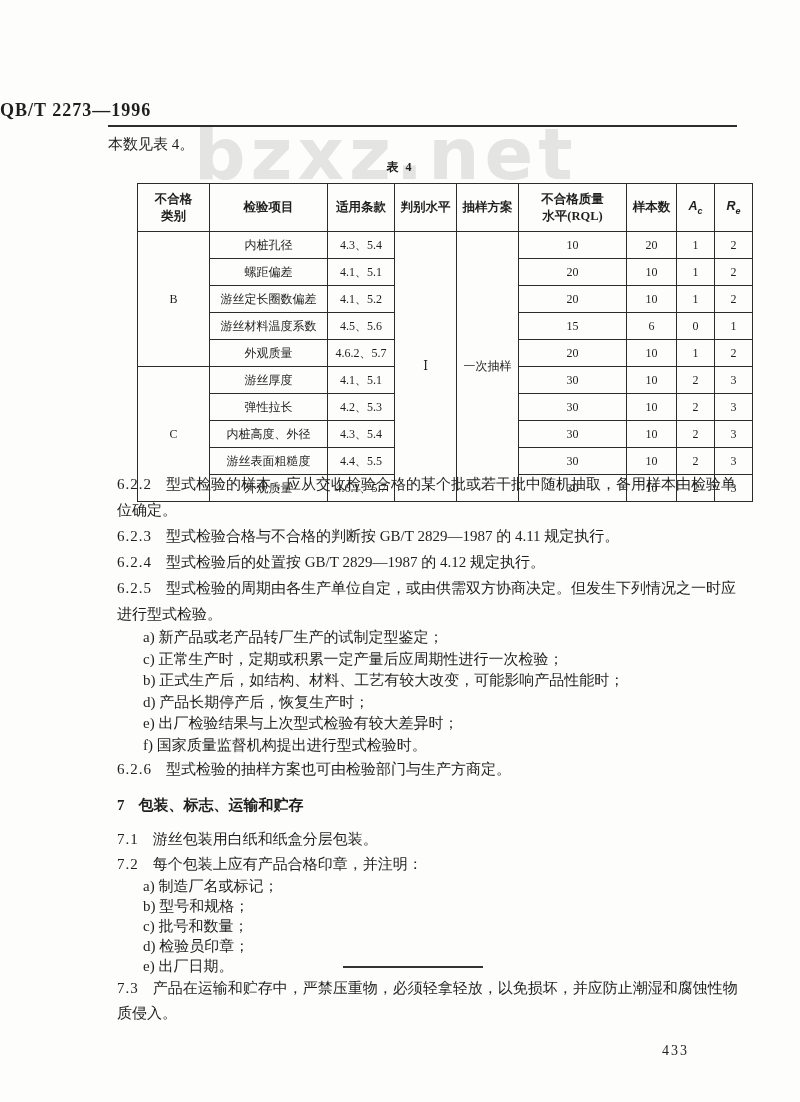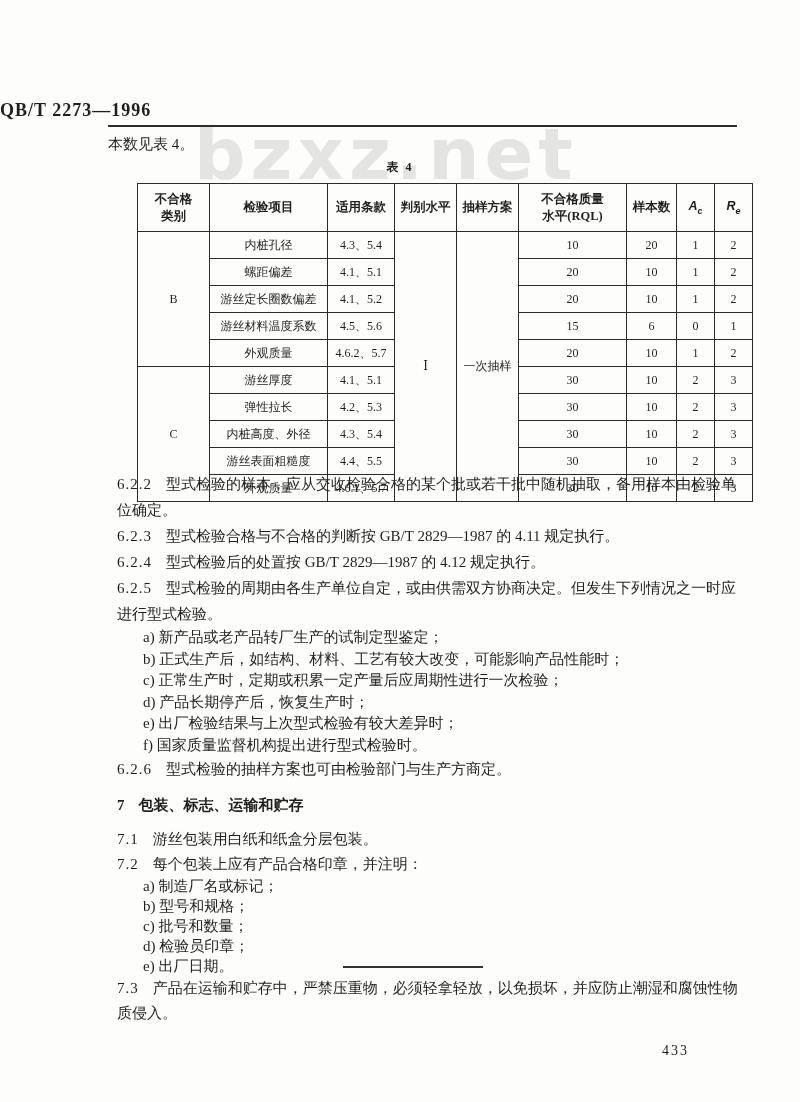--- a/index.html
+++ b/index.html
@@ -200,22 +200,22 @@
   </table>
 
   <div class="body-text">
     <p class="clause"><span class="num">6.2.2</span><span>型式检验的样本，应从交收检验合格的某个批或若干批中随机抽取，备用样本由检验单位确定。</span></p>
     <p class="clause"><span class="num">6.2.3</span><span>型式检验合格与不合格的判断按 GB/T 2829—1987 的 4.11 规定执行。</span></p>
     <p class="clause"><span class="num">6.2.4</span><span>型式检验后的处置按 GB/T 2829—1987 的 4.12 规定执行。</span></p>
     <p class="clause"><span class="num">6.2.5</span><span>型式检验的周期由各生产单位自定，或由供需双方协商决定。但发生下列情况之一时应进行型式检验。</span></p>
 
     <ul class="sub-list l1">
       <li>a) 新产品或老产品转厂生产的试制定型鉴定；</li>
+      <li>c) 正常生产时，定期或积累一定产量后应周期性进行一次检验；</li>
       <li>b) 正式生产后，如结构、材料、工艺有较大改变，可能影响产品性能时；</li>
-      <li>c) 正常生产时，定期或积累一定产量后应周期性进行一次检验；</li>
       <li>d) 产品长期停产后，恢复生产时；</li>
       <li>e) 出厂检验结果与上次型式检验有较大差异时；</li>
       <li>f) 国家质量监督机构提出进行型式检验时。</li>
     </ul>
 
     <p class="clause"><span class="num">6.2.6</span><span>型式检验的抽样方案也可由检验部门与生产方商定。</span></p>
 
     <p class="sec-heading"><span class="num">7</span><span>包装、标志、运输和贮存</span></p>
 
     <p class="clause c7"><span class="num">7.1</span><span>游丝包装用白纸和纸盒分层包装。</span></p>

